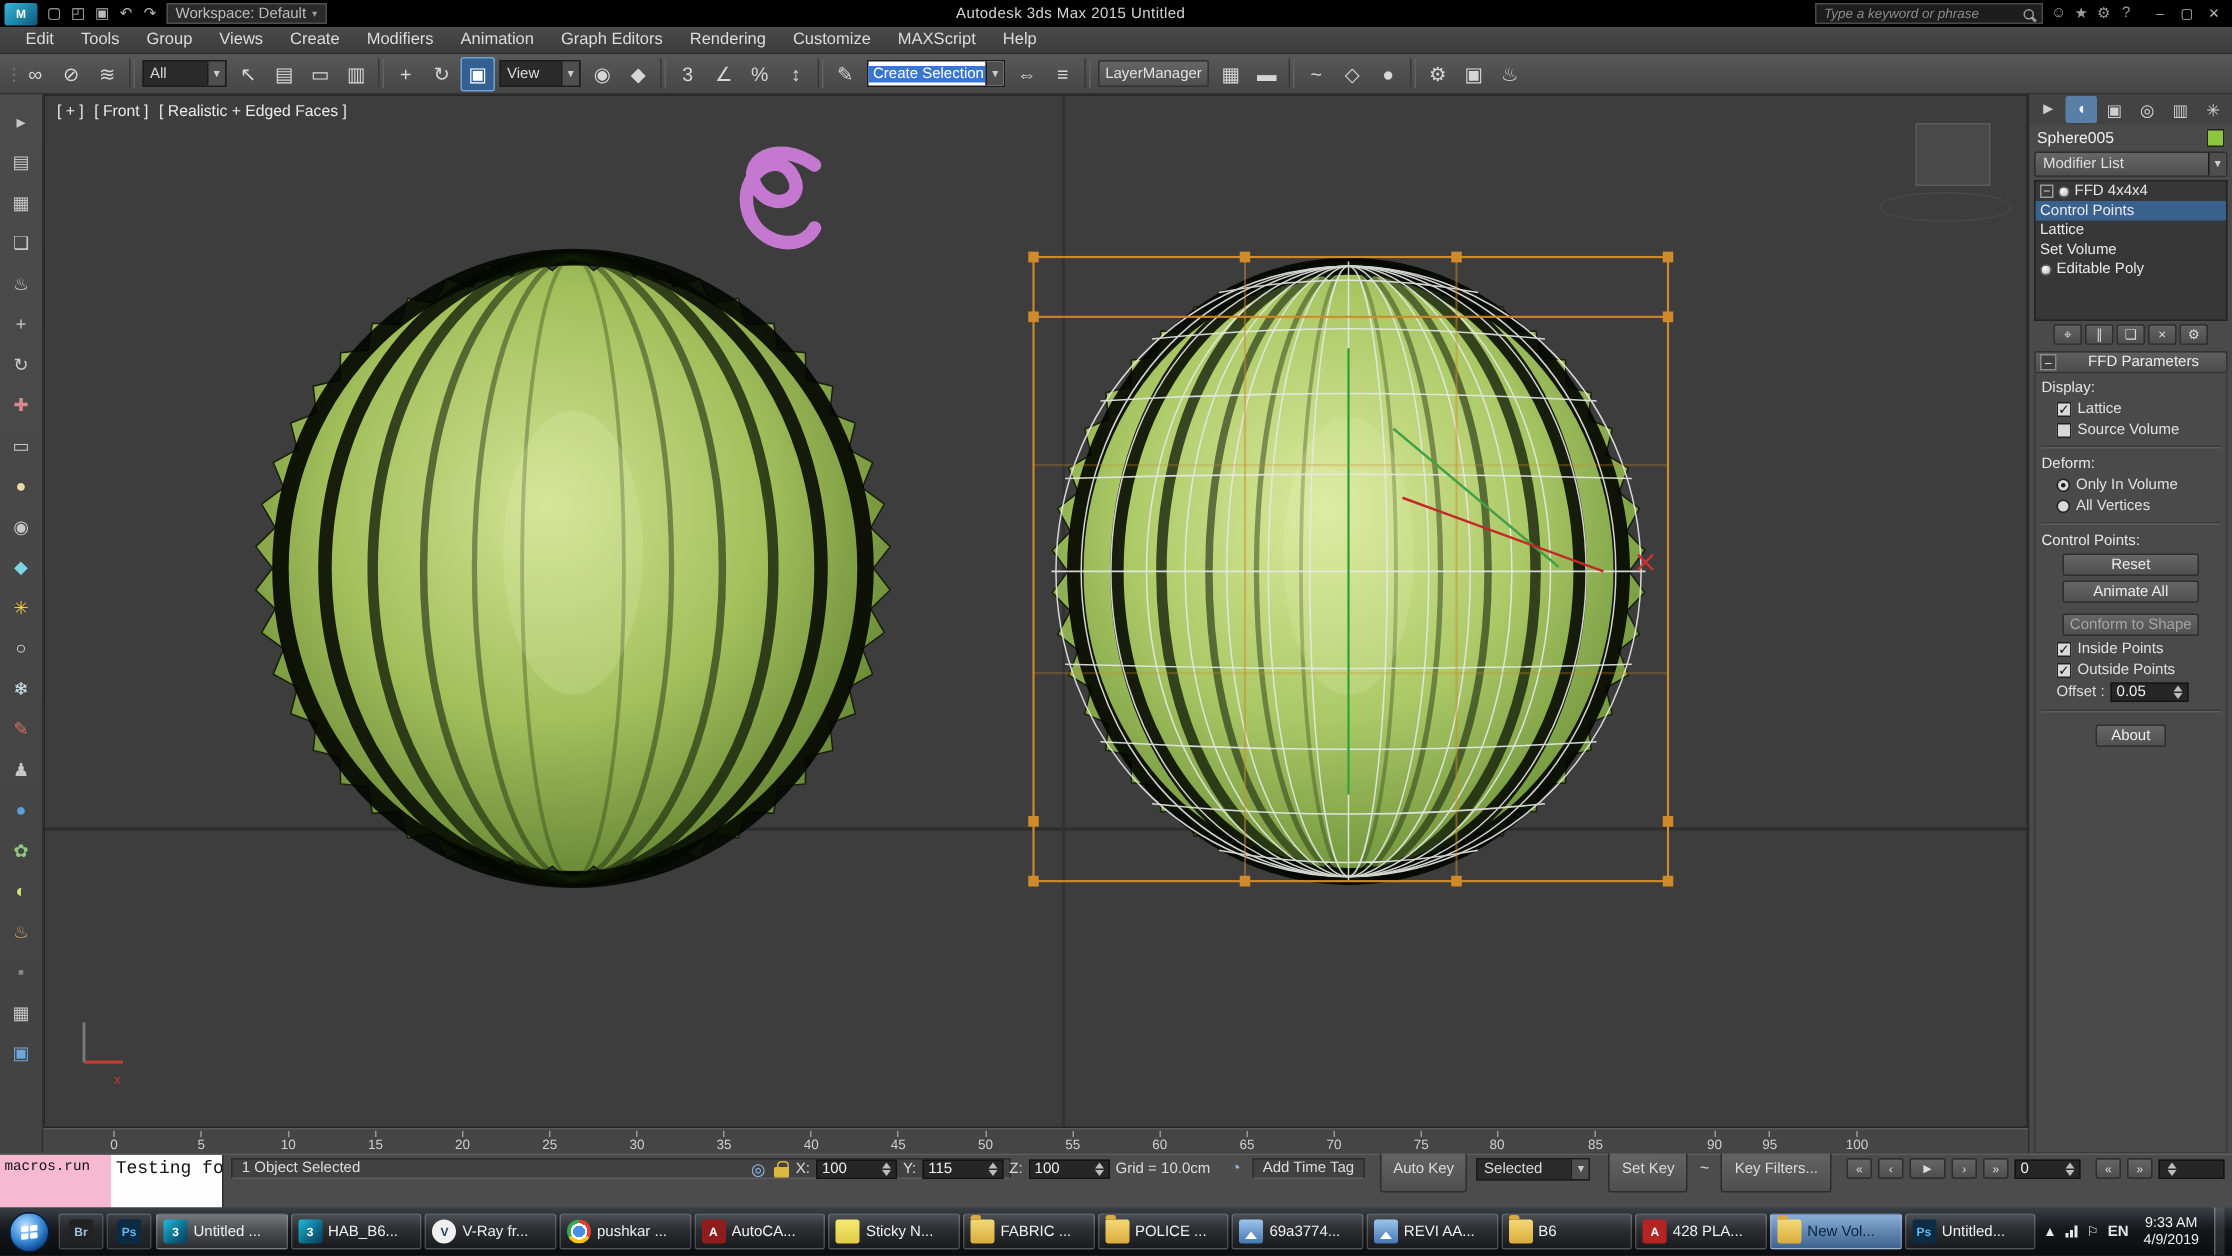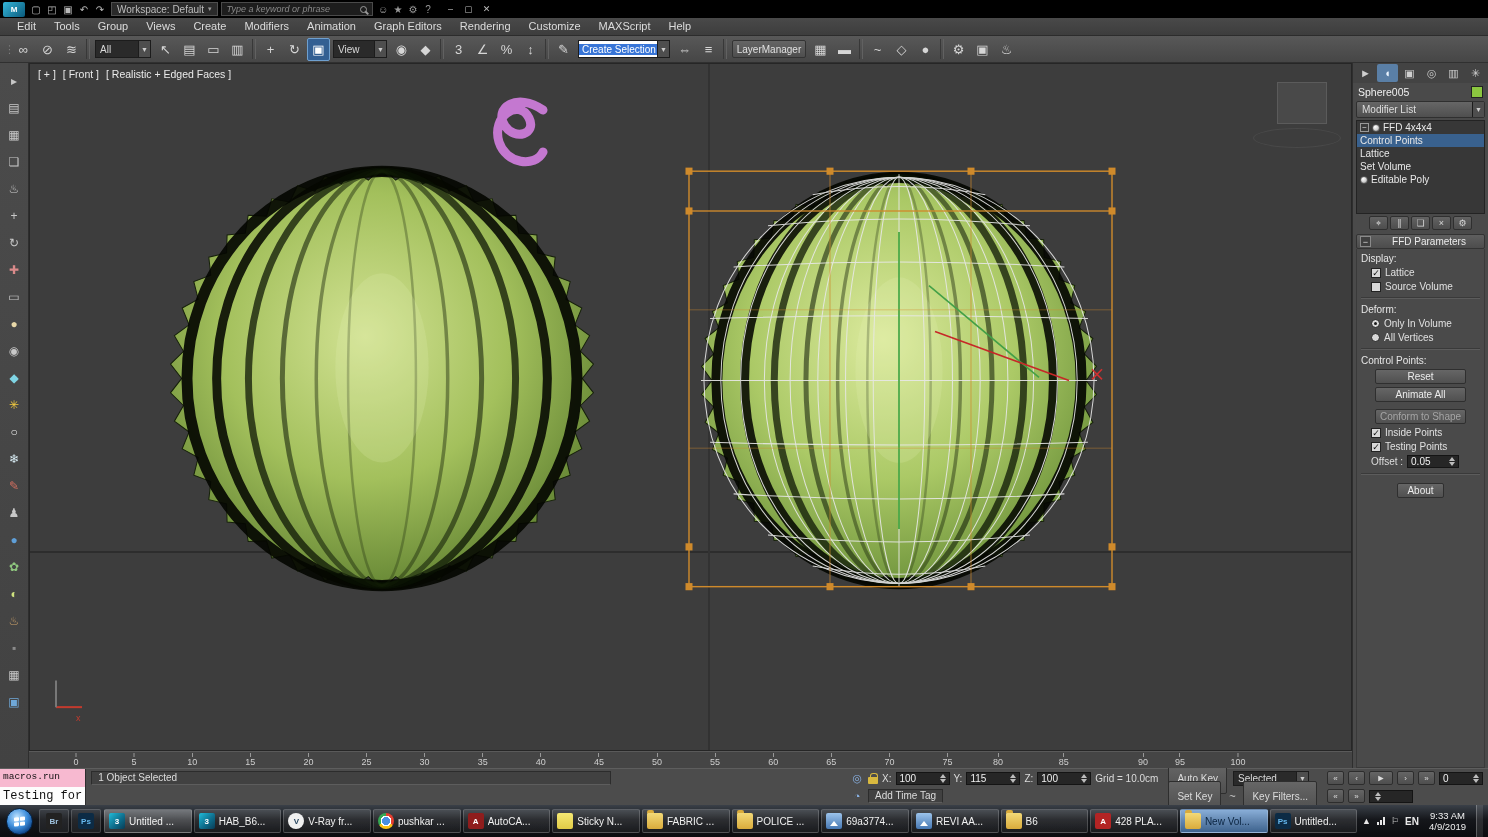--- a/index.html
+++ b/index.html
@@ -97,24 +97,24 @@
 .w54{width:54px;}.w44{width:44px;}.w36{width:52px;gap:16px;}
 .numfield>span:first-child{flex:1;white-space:nowrap;overflow:hidden;}
 .spinner{display:inline-flex;flex-direction:column;gap:1px;margin-left:2px;}
 .spinner i{width:0;height:0;border-left:3px solid transparent;border-right:3px solid transparent;display:block;}
 .spinner i.up{border-bottom:4px solid #bdbdbd;}
 .spinner i.dn{border-top:4px solid #bdbdbd;}
 .about-wrap{margin-top:3px;}
 
 
 .statusbar{flex:0 0 36px;background:#4c4c4c;border-top:1px solid #5e5e5e;display:flex;font-size:10px;color:#dcdcdc;}
-.listener{flex:0 0 66px;display:flex;flex-direction:column;border-right:1px solid #2e2e2e;}
+.listener{flex:0 0 66px;display:flex;flex-direction:row;border-right:1px solid #2e2e2e;}
 .lis-top{flex:1;background:#f7b9d0;color:#101010;font-family:"Liberation Mono",monospace;font-size:9.5px;padding:2px 3px;white-space:nowrap;overflow:hidden;}
 .lis-bot{flex:1;background:#fdfdfd;color:#101010;font-family:"Liberation Mono",monospace;font-size:12px;padding:2px 3px;white-space:nowrap;overflow:hidden;}
-.sb-col{display:flex;flex-direction:column;}
+.sb-col{display:flex;}
 .sb-c1{flex:1;min-width:0;}
 .srow{height:18px;display:flex;align-items:center;gap:4px;padding:0 5px;}
 .sunken{background:#414141;border:1px solid #2c2c2c;border-bottom-color:#5d5d5d;height:14px;line-height:12px;padding:0 6px;}
 .sel-status{width:520px;}
 .prompt{white-space:nowrap;overflow:hidden;}
 .mini-ic{width:14px;text-align:center;font-size:11px;}
 .lock{position:relative;width:10px;height:7px;background:#d9b93f;border-radius:1px;margin-top:4px;flex:0 0 10px;}
 .lock::before{content:"";position:absolute;left:2px;top:-4px;width:6px;height:4px;border:1.5px solid #d9b93f;border-bottom:none;border-radius:3px 3px 0 0;}
 .skbtn{height:31px;padding:0 8px;background:linear-gradient(#666,#4f4f4f);border:1px solid #2e2e2e;border-radius:2px;display:flex;align-items:center;white-space:nowrap;}
 .sb-dd{height:15px;width:76px;}
@@ -166,20 +166,21 @@
         <span class="qat-ic">▢</span>
         <span class="qat-ic">◰</span>
         <span class="qat-ic">▣</span>
         <span class="qat-ic">↶</span>
         <span class="qat-ic">↷</span>
       </div>
     <div class="workspace">
       <span>Workspace: Default</span>
       <span class="dd-mini">▾</span>
     </div>
+    <div class="title-text">Autodesk 3ds Max 2015   Untitled</div>
     <div class="search-box">
       <span>Type a keyword or phrase</span>
       <span class="mag"></span>
     </div>
     <div id="title-icons">
         <span class="t-ic">☺</span>
         <span class="t-ic">★</span>
         <span class="t-ic">⚙</span>
         <span class="t-ic">?</span>
       </div>
@@ -484,21 +485,21 @@
         <div class="grp-label">Control Points:</div>
         <div class="pbtn">Reset</div>
         <div class="pbtn">Animate All</div>
         <div class="pbtn dis" style="margin-top:4px">Conform to Shape</div>
         <label class="chk">
           <span class="box checked"></span>
           <span>Inside Points</span>
         </label>
         <label class="chk">
           <span class="box checked"></span>
-          <span>Testing Points</span>
+          <span>Outside Points</span>
         </label>
         <div class="offset-row">
           <span>Offset :</span>
           <span class="numfield w36">
             <span>0.05</span>
             <span class="spinner">
                 <i class="up"></i>
                 <i class="dn"></i>
               </span>
           </span>

